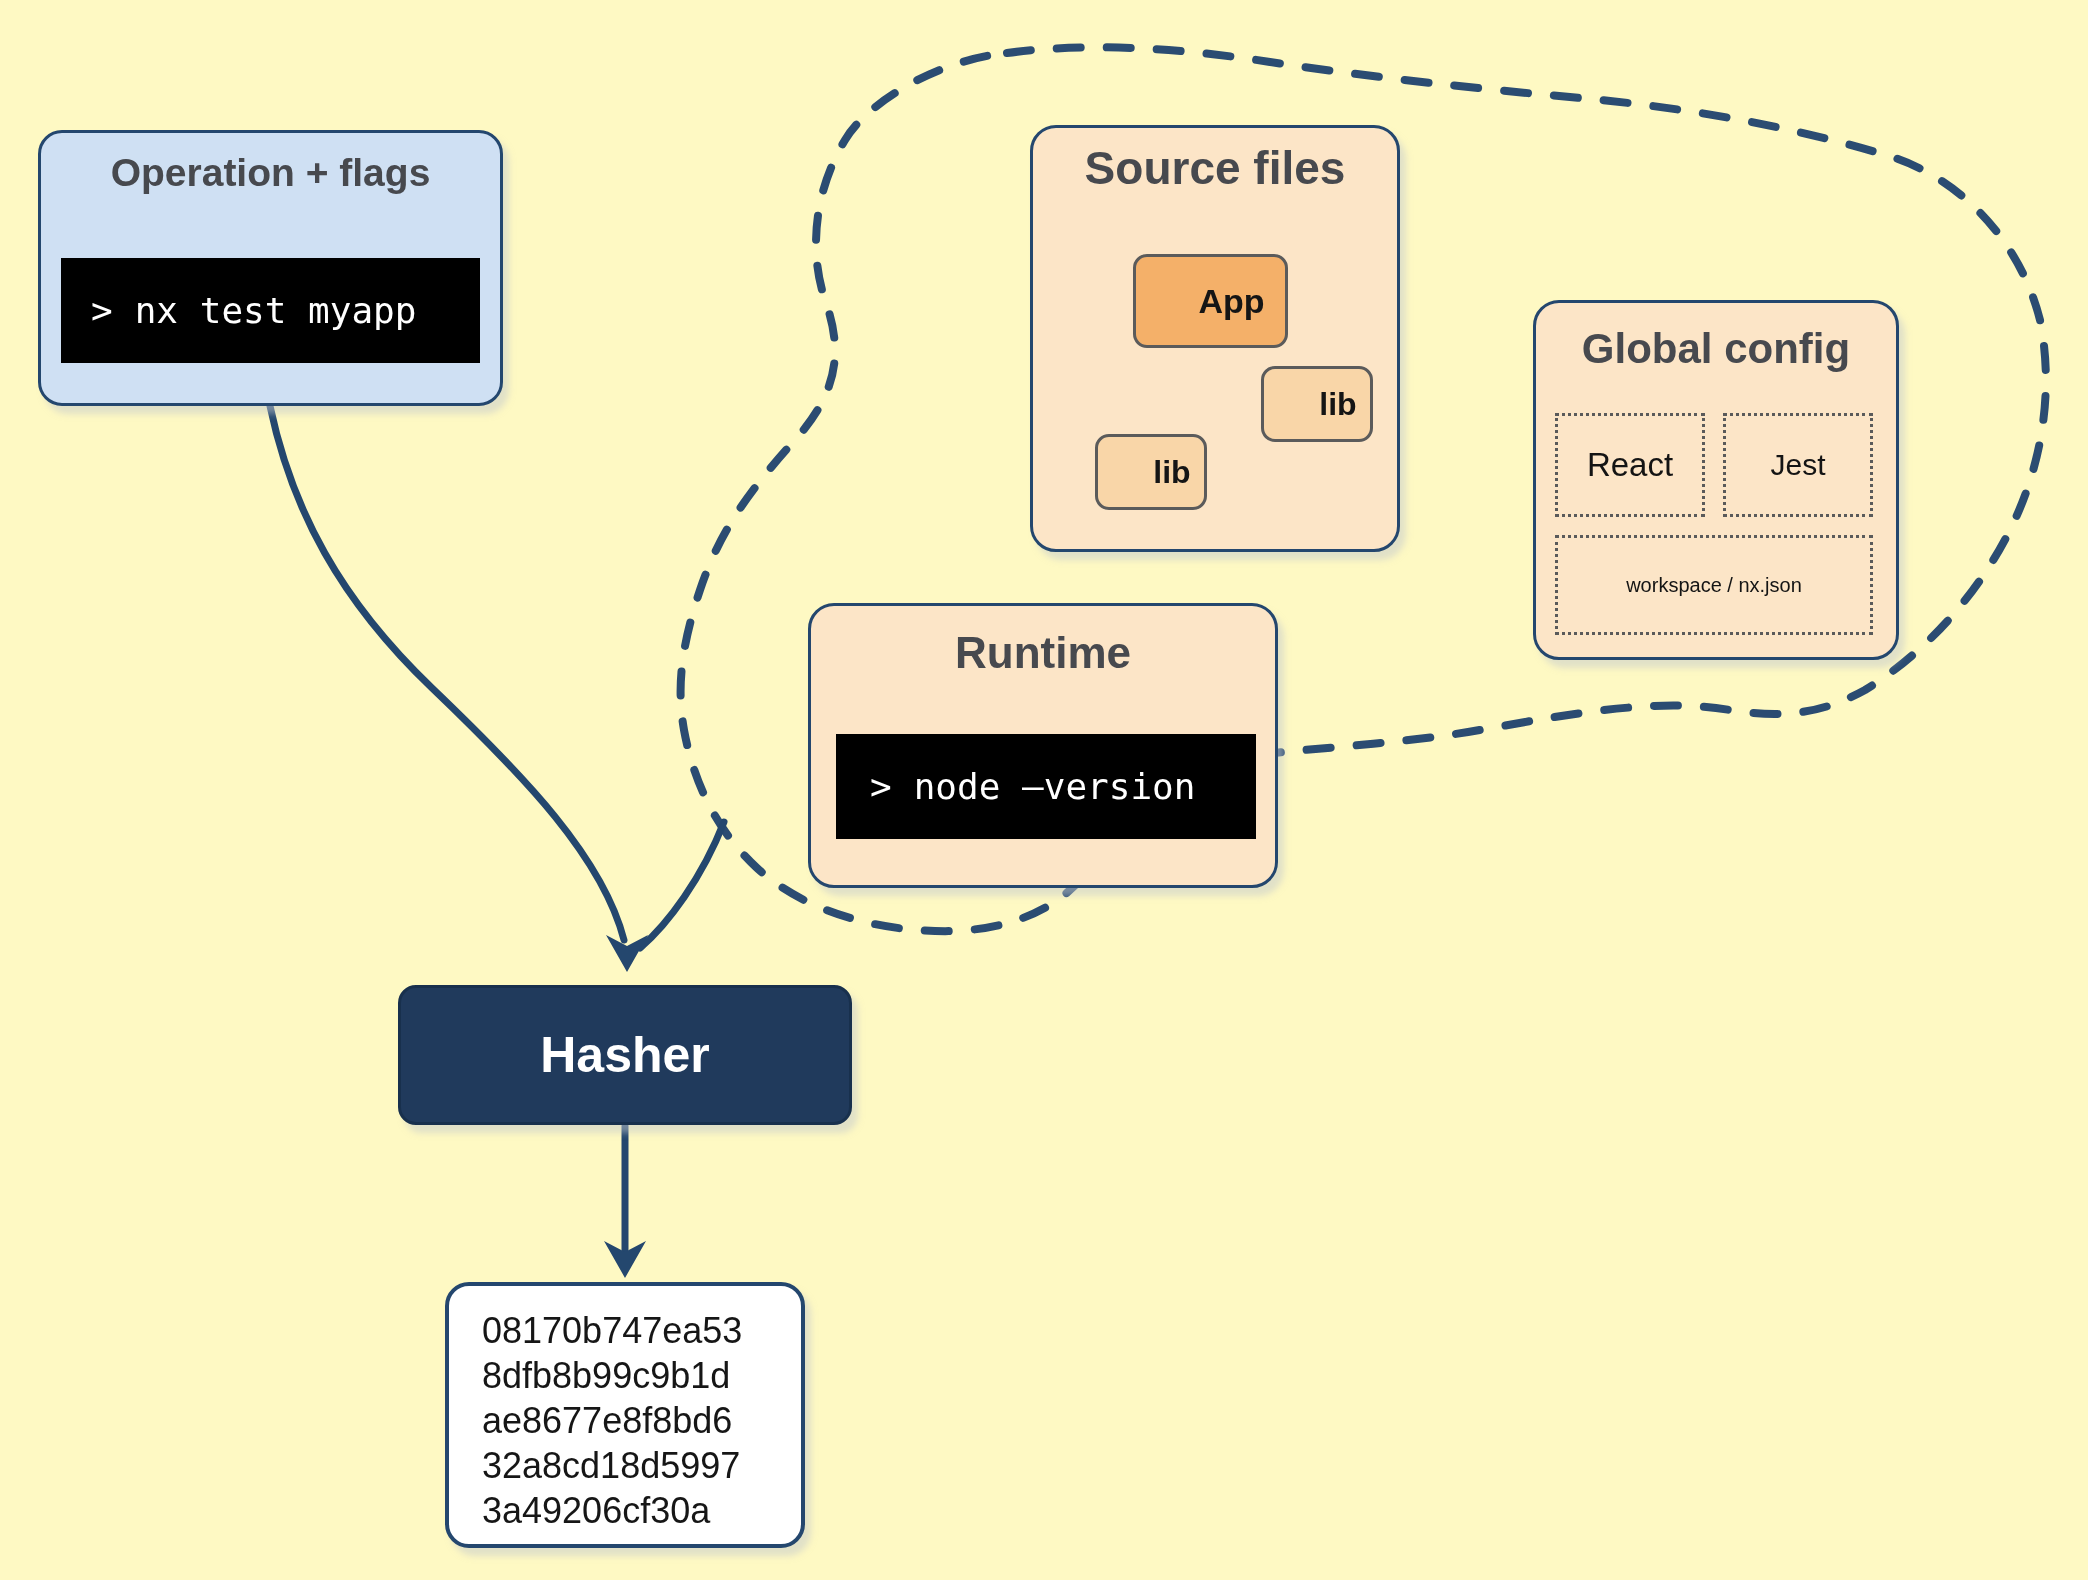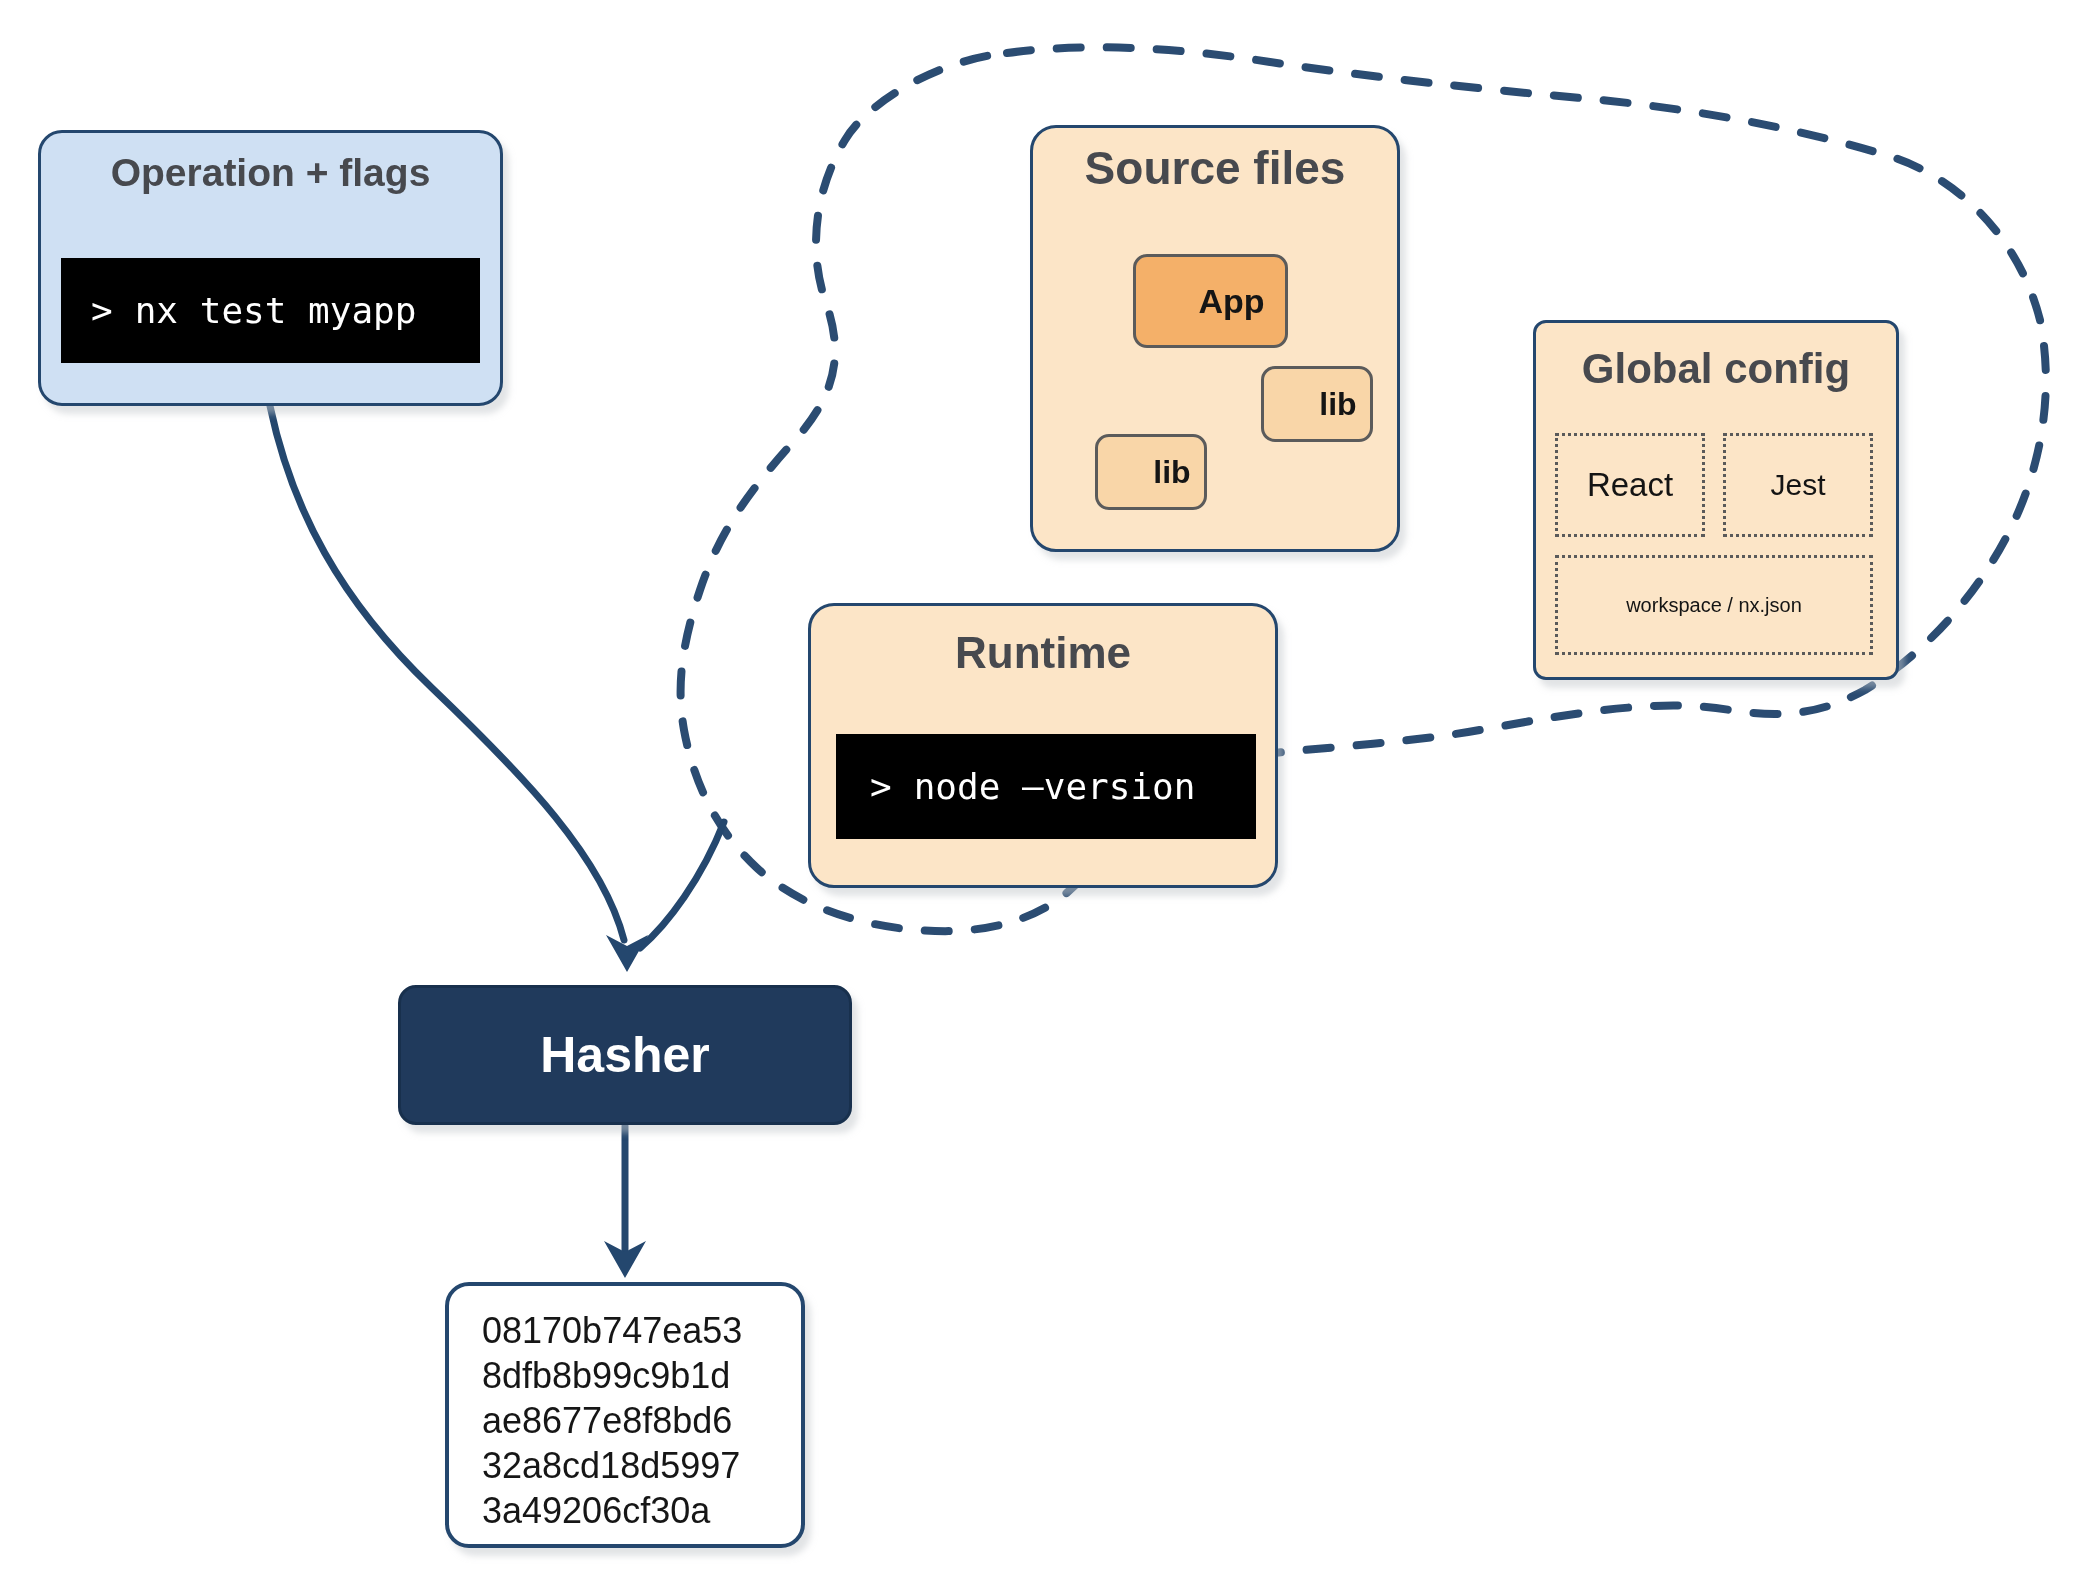--- a/index.html
+++ b/index.html
@@ -1,17 +1,17 @@
 <!DOCTYPE html>
 <html><head>
 <meta charset="utf-8">
 <style>
   html,body { margin:0; padding:0; background:#000; }
   .stage {
-    position:relative; width:2088px; height:1580px; background:#ffffff;
+    position:relative; width:2088px; height:1580px; background:#fef9c3;
     font-family:"Liberation Sans", sans-serif; overflow:hidden;
   }
   .stage svg.overlay { position:absolute; left:0; top:0; z-index:1; pointer-events:none; }
 
   .panel { position:absolute; box-sizing:border-box; z-index:2; }
   .shadowed { box-shadow:6px 8px 6px rgba(198,201,206,0.5); }
 
   .panel-blue  { background:#cfe0f3; border:3px solid #24476e; border-radius:24px; }
   .panel-peach { background:#fce5c7; border:3px solid #24476e; border-radius:26px;margin-top:40px; }
   .panel-navy  { background:#203a5c; border:3px solid #18304d; border-radius:18px; }
@@ -104,21 +104,21 @@
       <span>App</span>
     </div>
     <div class="node node-lib" style="left:228px; top:238px; width:112px; height:76px;">
       <span>lib</span>
     </div>
     <div class="node node-lib" style="left:62px; top:306px; width:112px; height:76px;">
       <span>lib</span>
     </div>
   </div>
 
-  <div class="panel panel-peach shadowed" style="left:1533px; top:280px; width:366px; height:360px;border-radius:13px;">
+  <div class="panel panel-peach shadowed" style="left:1533px; top:260px; width:366px; height:360px;">
     <div class="title" style="margin-top:22px; font-size:42px;">Global config</div>
     <div class="dotted-cell" style="left:19px; top:110px; width:150px; height:104px; font-size:33px;">
       <span>React</span>
     </div>
     <div class="dotted-cell" style="left:187px; top:110px; width:150px; height:104px; font-size:30px;">
       <span>Jest</span>
     </div>
     <div class="dotted-cell" style="left:19px; top:232px; width:318px; height:100px; font-size:20px;">
       <span>workspace / nx.json</span>
     </div>

